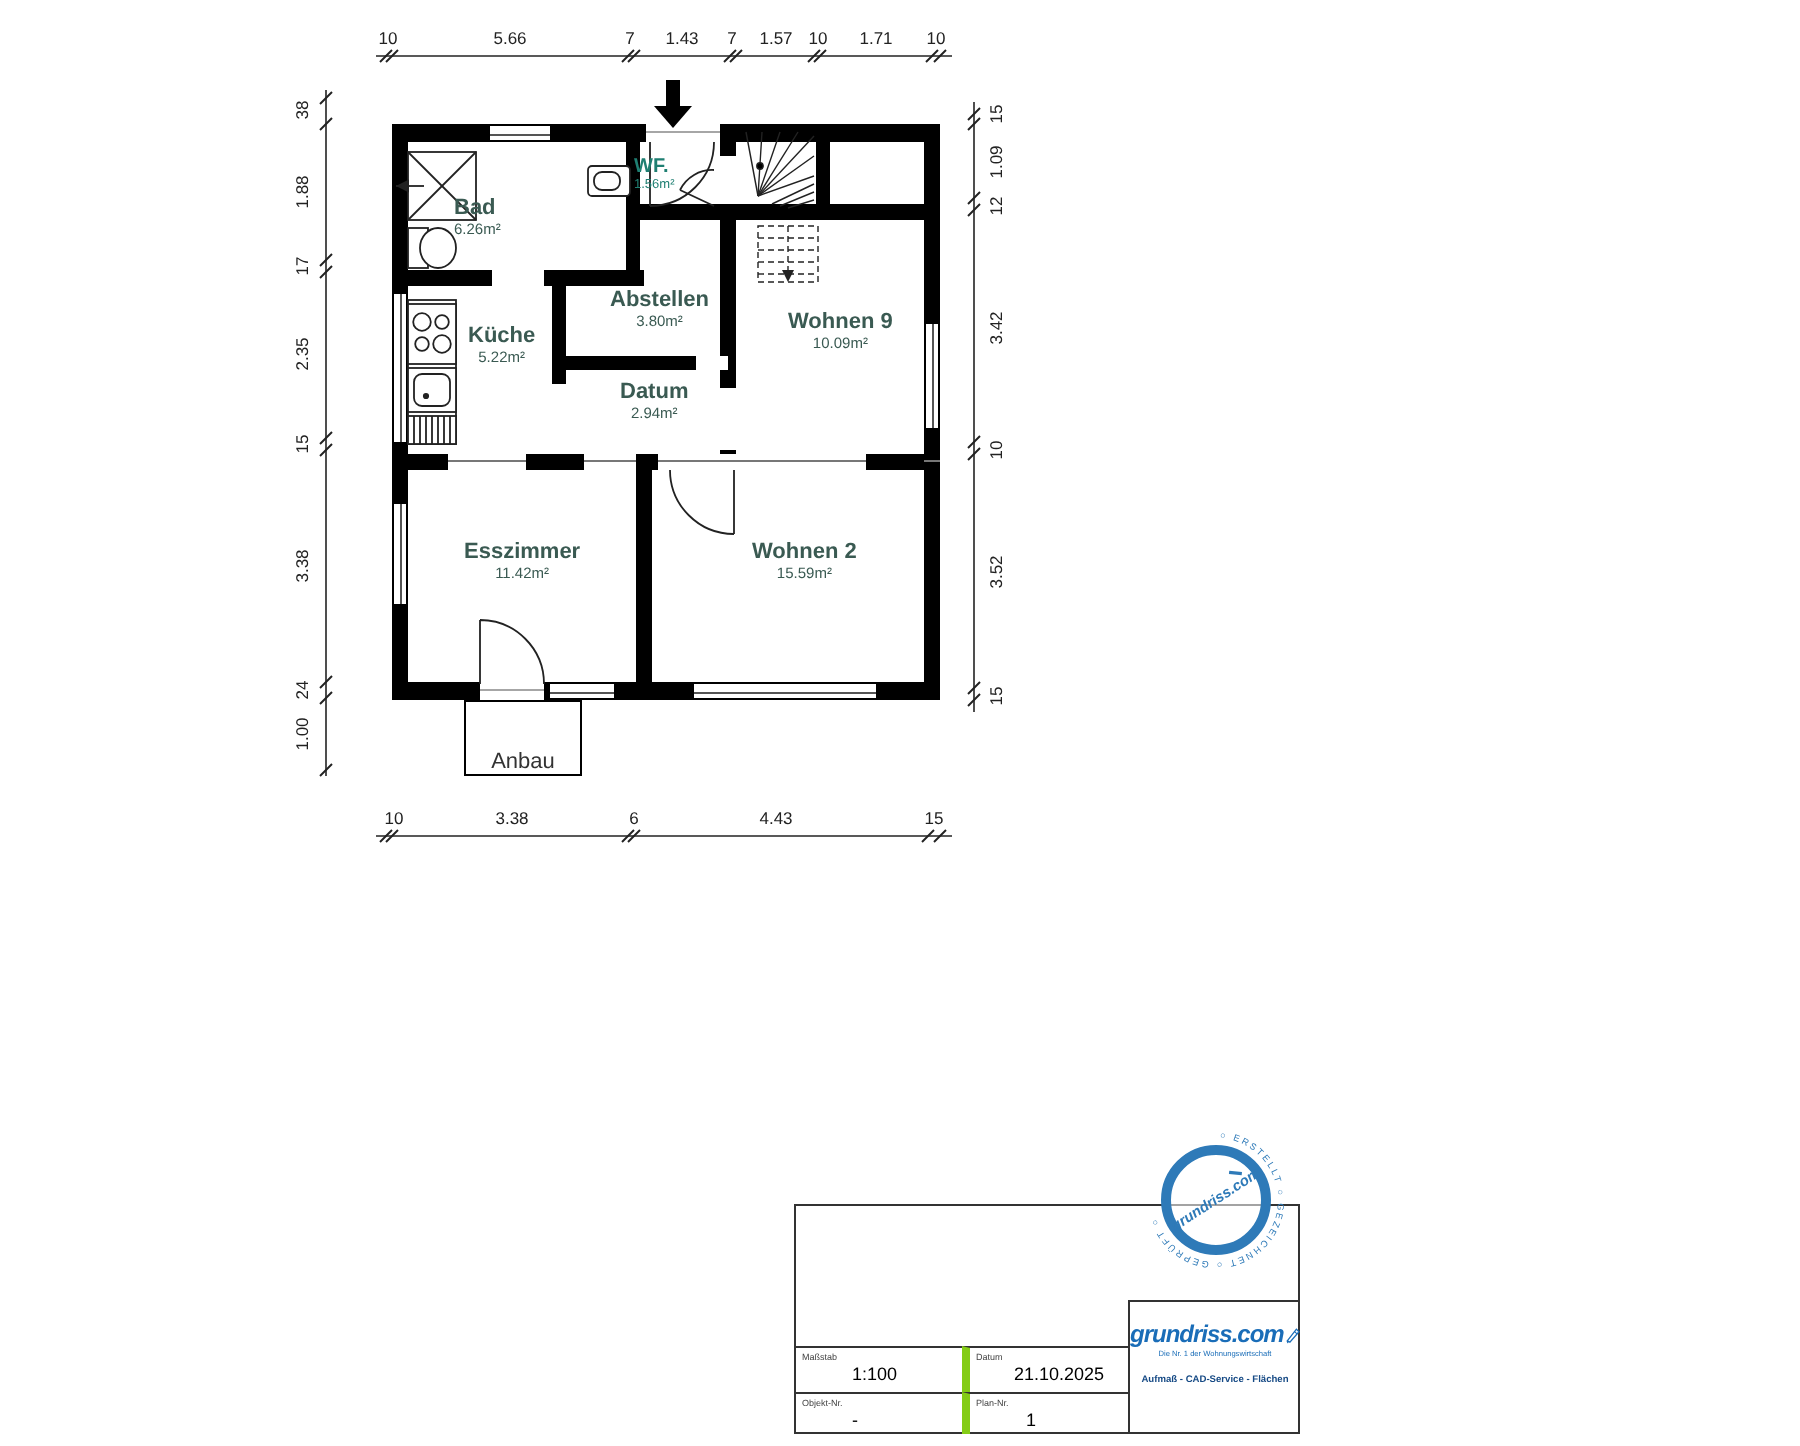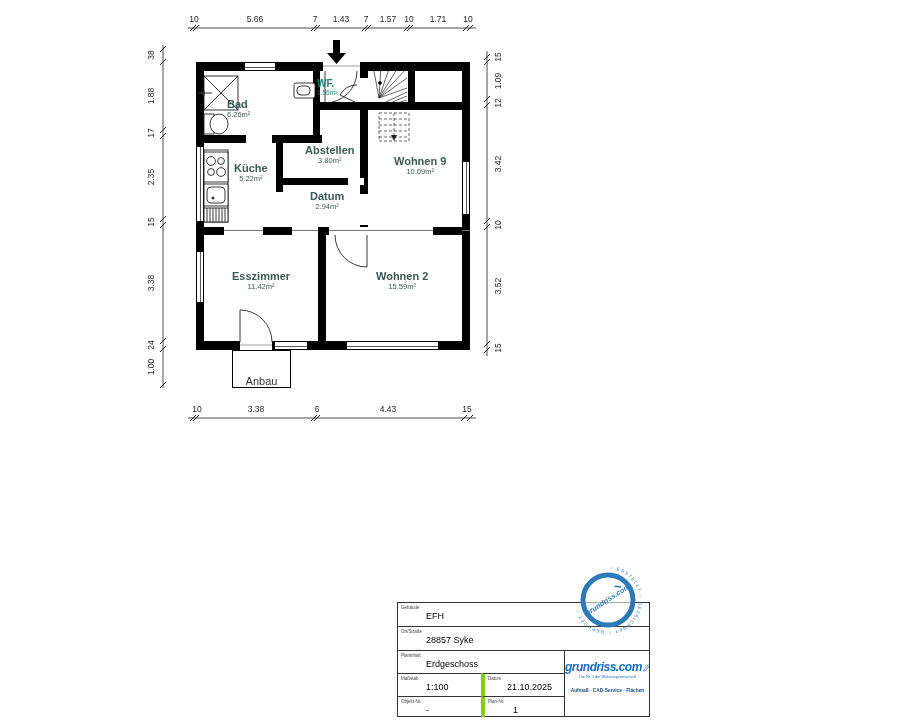--- a/index.html
+++ b/index.html
@@ -270,32 +270,20 @@
 
   <span class="dimv" style="left:498px;top:57px">15</span>
   <span class="dimv" style="left:498px;top:81px">1.09</span>
   <span class="dimv" style="left:498px;top:103px">12</span>
   <span class="dimv" style="left:498px;top:164px">3.42</span>
   <span class="dimv" style="left:498px;top:225px">10</span>
   <span class="dimv" style="left:498px;top:286px">3.52</span>
   <span class="dimv" style="left:498px;top:348px">15</span>
 
   <div class="tblock">
-    <div class="tb-cell" style="left:0;top:0;width:251px;height:23px">
-      <span class="tb-label">Gebäude</span>
-      <span class="tb-value">EFH</span>
-    </div>
-    <div class="tb-cell bt" style="left:0;top:23px;width:251px;height:24px">
-      <span class="tb-label">Ort/Straße</span>
-      <span class="tb-value">28857 Syke</span>
-    </div>
-    <div class="tb-cell bt" style="left:0;top:47px;width:166px;height:23px">
-      <span class="tb-label">Planinhalt</span>
-      <span class="tb-value">Erdgeschoss</span>
-    </div>
     <div class="tb-cell bt" style="left:0;top:70px;width:83px;height:23px">
       <span class="tb-label">Maßstab</span>
       <span class="tb-value">1:100</span>
     </div>
     <div class="tb-cell bt bl" style="left:83px;top:70px;width:83px;height:23px">
       <span class="tb-label">Datum</span>
       <span class="tb-value" style="left:22px">21.10.2025</span>
     </div>
     <div class="tb-cell bt" style="left:0;top:93px;width:83px;height:21px">
       <span class="tb-label">Objekt-Nr.</span>

